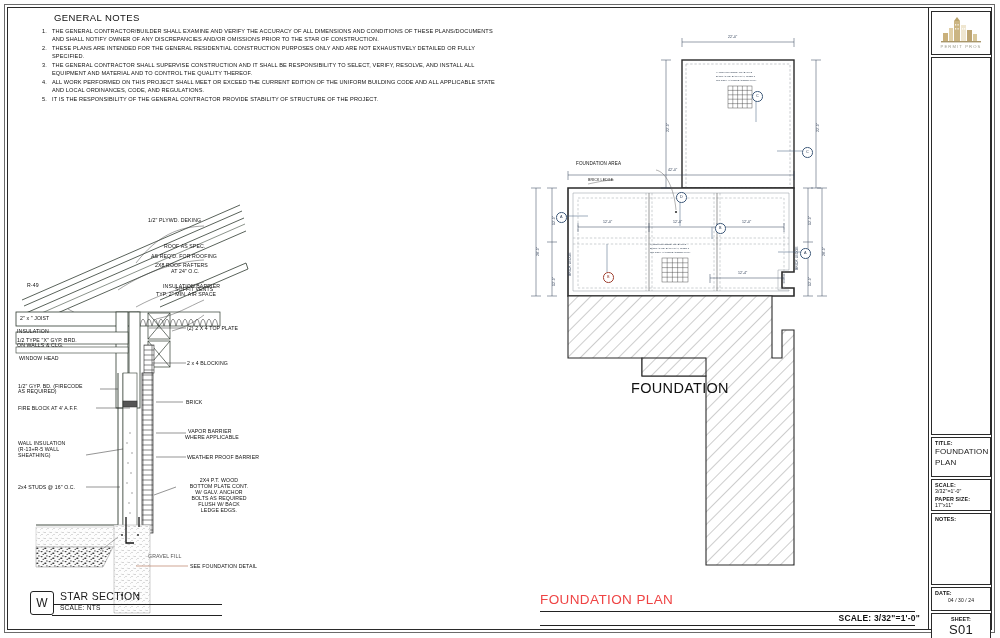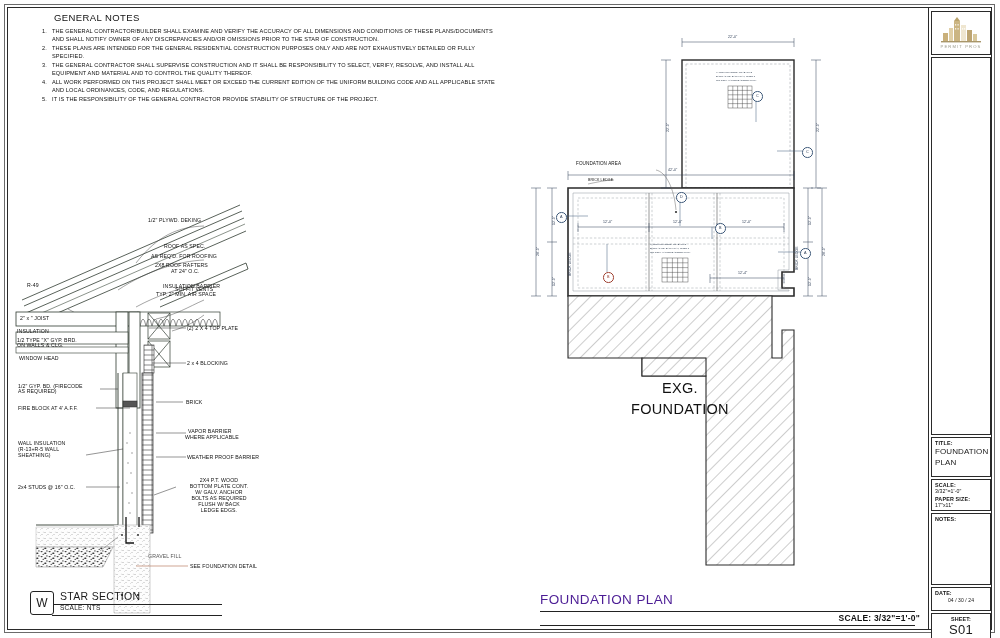--- a/index.html
+++ b/index.html
@@ -52,21 +52,21 @@
         border-radius:50%;background:#fff;display:flex;align-items:center;
         justify-content:center;font-size:3.8px;color:#2c3c55;}
   .bub-c.red{border-color:#a04030;color:#9b3b2c;}
   #exg-label{position:absolute;left:600px;top:378px;width:160px;text-align:center;
         font-size:14.5px;line-height:1.42;letter-spacing:.3px;color:#111;}
   .slabnote{position:absolute;font-size:2.5px;line-height:1.35;color:#1b2a3d;
         white-space:nowrap;letter-spacing:.02px;}
 
   
   #plan-title{position:absolute;left:540px;top:592px;width:380px;}
-  #plan-title .pt{font-size:13.5px;letter-spacing:.4px;color:#4c1d95;}
+  #plan-title .pt{font-size:13.5px;letter-spacing:.4px;color:#ef4444;}
   #plan-title .rule{position:absolute;left:0;top:19px;width:375px;height:1.2px;background:#222;}
   #plan-title .sc{position:absolute;right:0;top:21px;font-size:8.5px;font-weight:bold;
         letter-spacing:.2px;color:#111;}
   #plan-title .rule3{position:absolute;left:0;top:33px;width:375px;height:1.2px;background:#222;}
 
   
   #tb{position:absolute;left:928px;top:7px;width:64px;height:623px;
       border-left:1px solid #2a2a2a;box-sizing:border-box;}
   #tb .cell{position:absolute;left:2px;width:60px;border:1px solid #2a2a2a;
       box-sizing:border-box;background:#fff;}
@@ -442,21 +442,20 @@
     <span class="dimv" style="left:42px;top:205px;">12'-0"</span>
     <span class="dimv" style="left:42px;top:266px;">12'-0"</span>
     <span class="dimv" style="left:26px;top:236px;">28'-0"</span>
 
     <span class="dimv" style="left:298px;top:205px;">12'-0"</span>
     <span class="dimv" style="left:298px;top:266px;">12'-0"</span>
     <span class="dimv" style="left:312px;top:236px;">28'-0"</span>
   </div>
 
   <div id="exg-label">
-    <div>EXG.</div>
     <div>FOUNDATION</div>
   </div>
 
   <div id="plan-title">
     <div class="pt">FOUNDATION PLAN</div>
     <div class="rule"></div>
     <div class="sc">SCALE: 3/32"=1'-0"</div>
     <div class="rule3"></div>
   </div>
 

